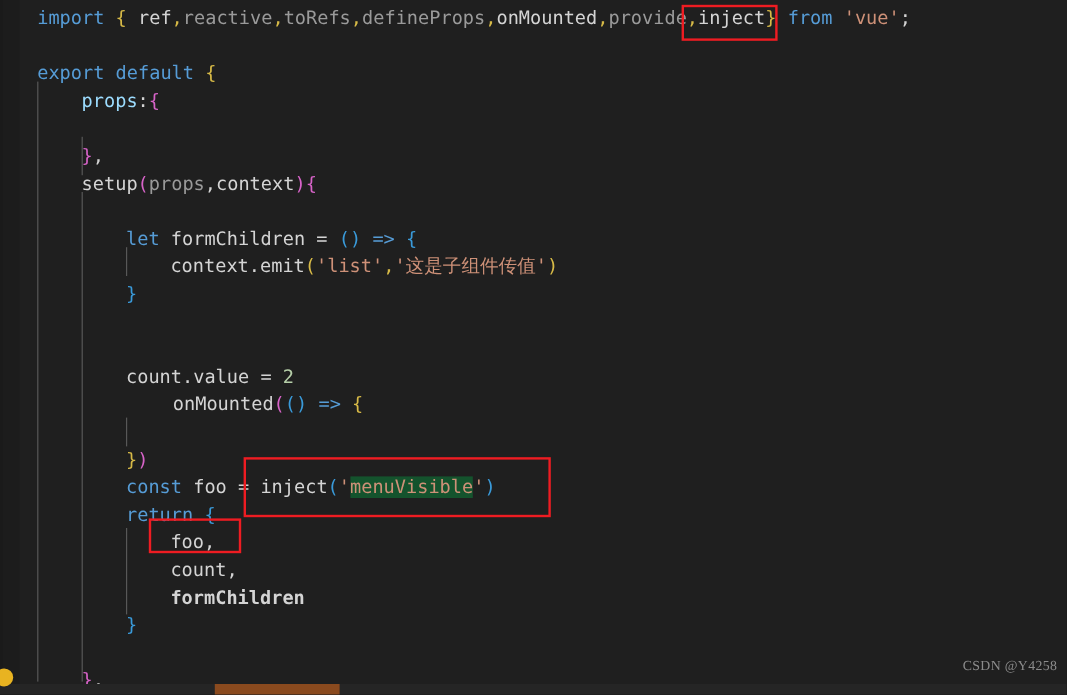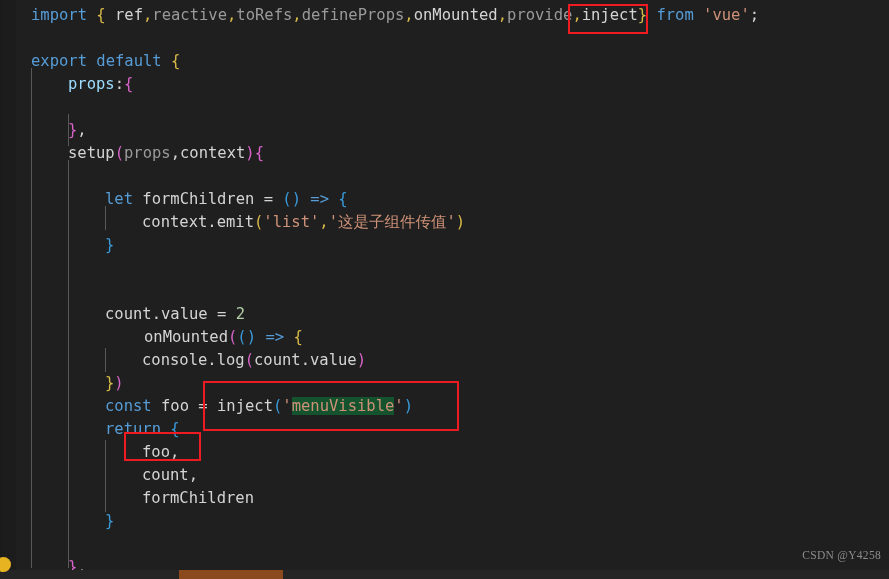--- a/index.html
+++ b/index.html
@@ -137,33 +137,32 @@
     <div class="line" style="left:142px; top:211px;"><span class="plain">context.emit</span><span class="brace-y">(</span><span class="str">'list'</span><span class="punct-o">,</span><span class="str">'这是子组件传值'</span><span class="brace-y">)</span></div>
 
     <div class="line" style="left:105px; top:188px;"><span class="kw">let</span><span class="plain"> formChildren = </span><span class="brace-b">(</span><span class="brace-b">)</span><span class="plain"> </span><span class="kw">=&gt;</span><span class="plain"> </span><span class="brace-b">{</span></div>
 
     <div class="line" style="left:105px; top:234px;"><span class="brace-b">}</span></div>
 
     <div class="line" style="left:105px; top:303px;"><span class="plain">count.value = </span><span class="num">2</span></div>
 
     <div class="line" style="left:105px; top:326px;margin-left:39px;"><span class="plain">onMounted</span><span class="brace-m">(</span><span class="brace-b">(</span><span class="brace-b">)</span><span class="plain"> </span><span class="kw">=&gt;</span><span class="plain"> </span><span class="brace-y">{</span></div>
 
-    <div class="line" style="left:142px; top:349px;"><span class="plain">console.log</span><span class="brace-m">(</span><span class="plain">count.value</span><span class="brace-m">)</span></div>
 
     <div class="line" style="left:105px; top:372px;"><span class="brace-y">}</span><span class="brace-m">)</span></div>
 
     <div class="line" style="left:105px; top:395px;"><span class="kw">const</span><span class="plain"> foo = inject</span><span class="brace-b">(</span><span class="str">'</span><span class="sel">menuVisible</span><span class="str">'</span><span class="brace-b">)</span></div>
 
     <div class="line" style="left:105px; top:418px;"><span class="kw">return</span><span class="plain"> </span><span class="brace-b">{</span></div>
 
     <div class="line" style="left:142px; top:441px;"><span class="plain">foo,</span></div>
 
     <div class="line" style="left:142px; top:464px;"><span class="plain">count,</span></div>
 
-    <div class="line" style="left:142px; top:487px;"><span class="plain">formChildren</span></div>
+    <div class="line" style="left:142px; top:487px;font-weight:bold;"><span class="plain">formChildren</span></div>
 
     <div class="line" style="left:105px; top:510px;"><span class="brace-b">}</span></div>
 
     <div class="line" style="left:68px; top:556px;"><span class="brace-m">}</span><span class="plain">,</span></div>
 
   </div>
 
   <div class="redbox" style="left:568px; top:4px; width:80px; height:30px;"></div>
   <div class="redbox" style="left:203px; top:381px; width:256px; height:50px;"></div>
   <div class="redbox" style="left:124px; top:432px; width:77px; height:29px;"></div>

